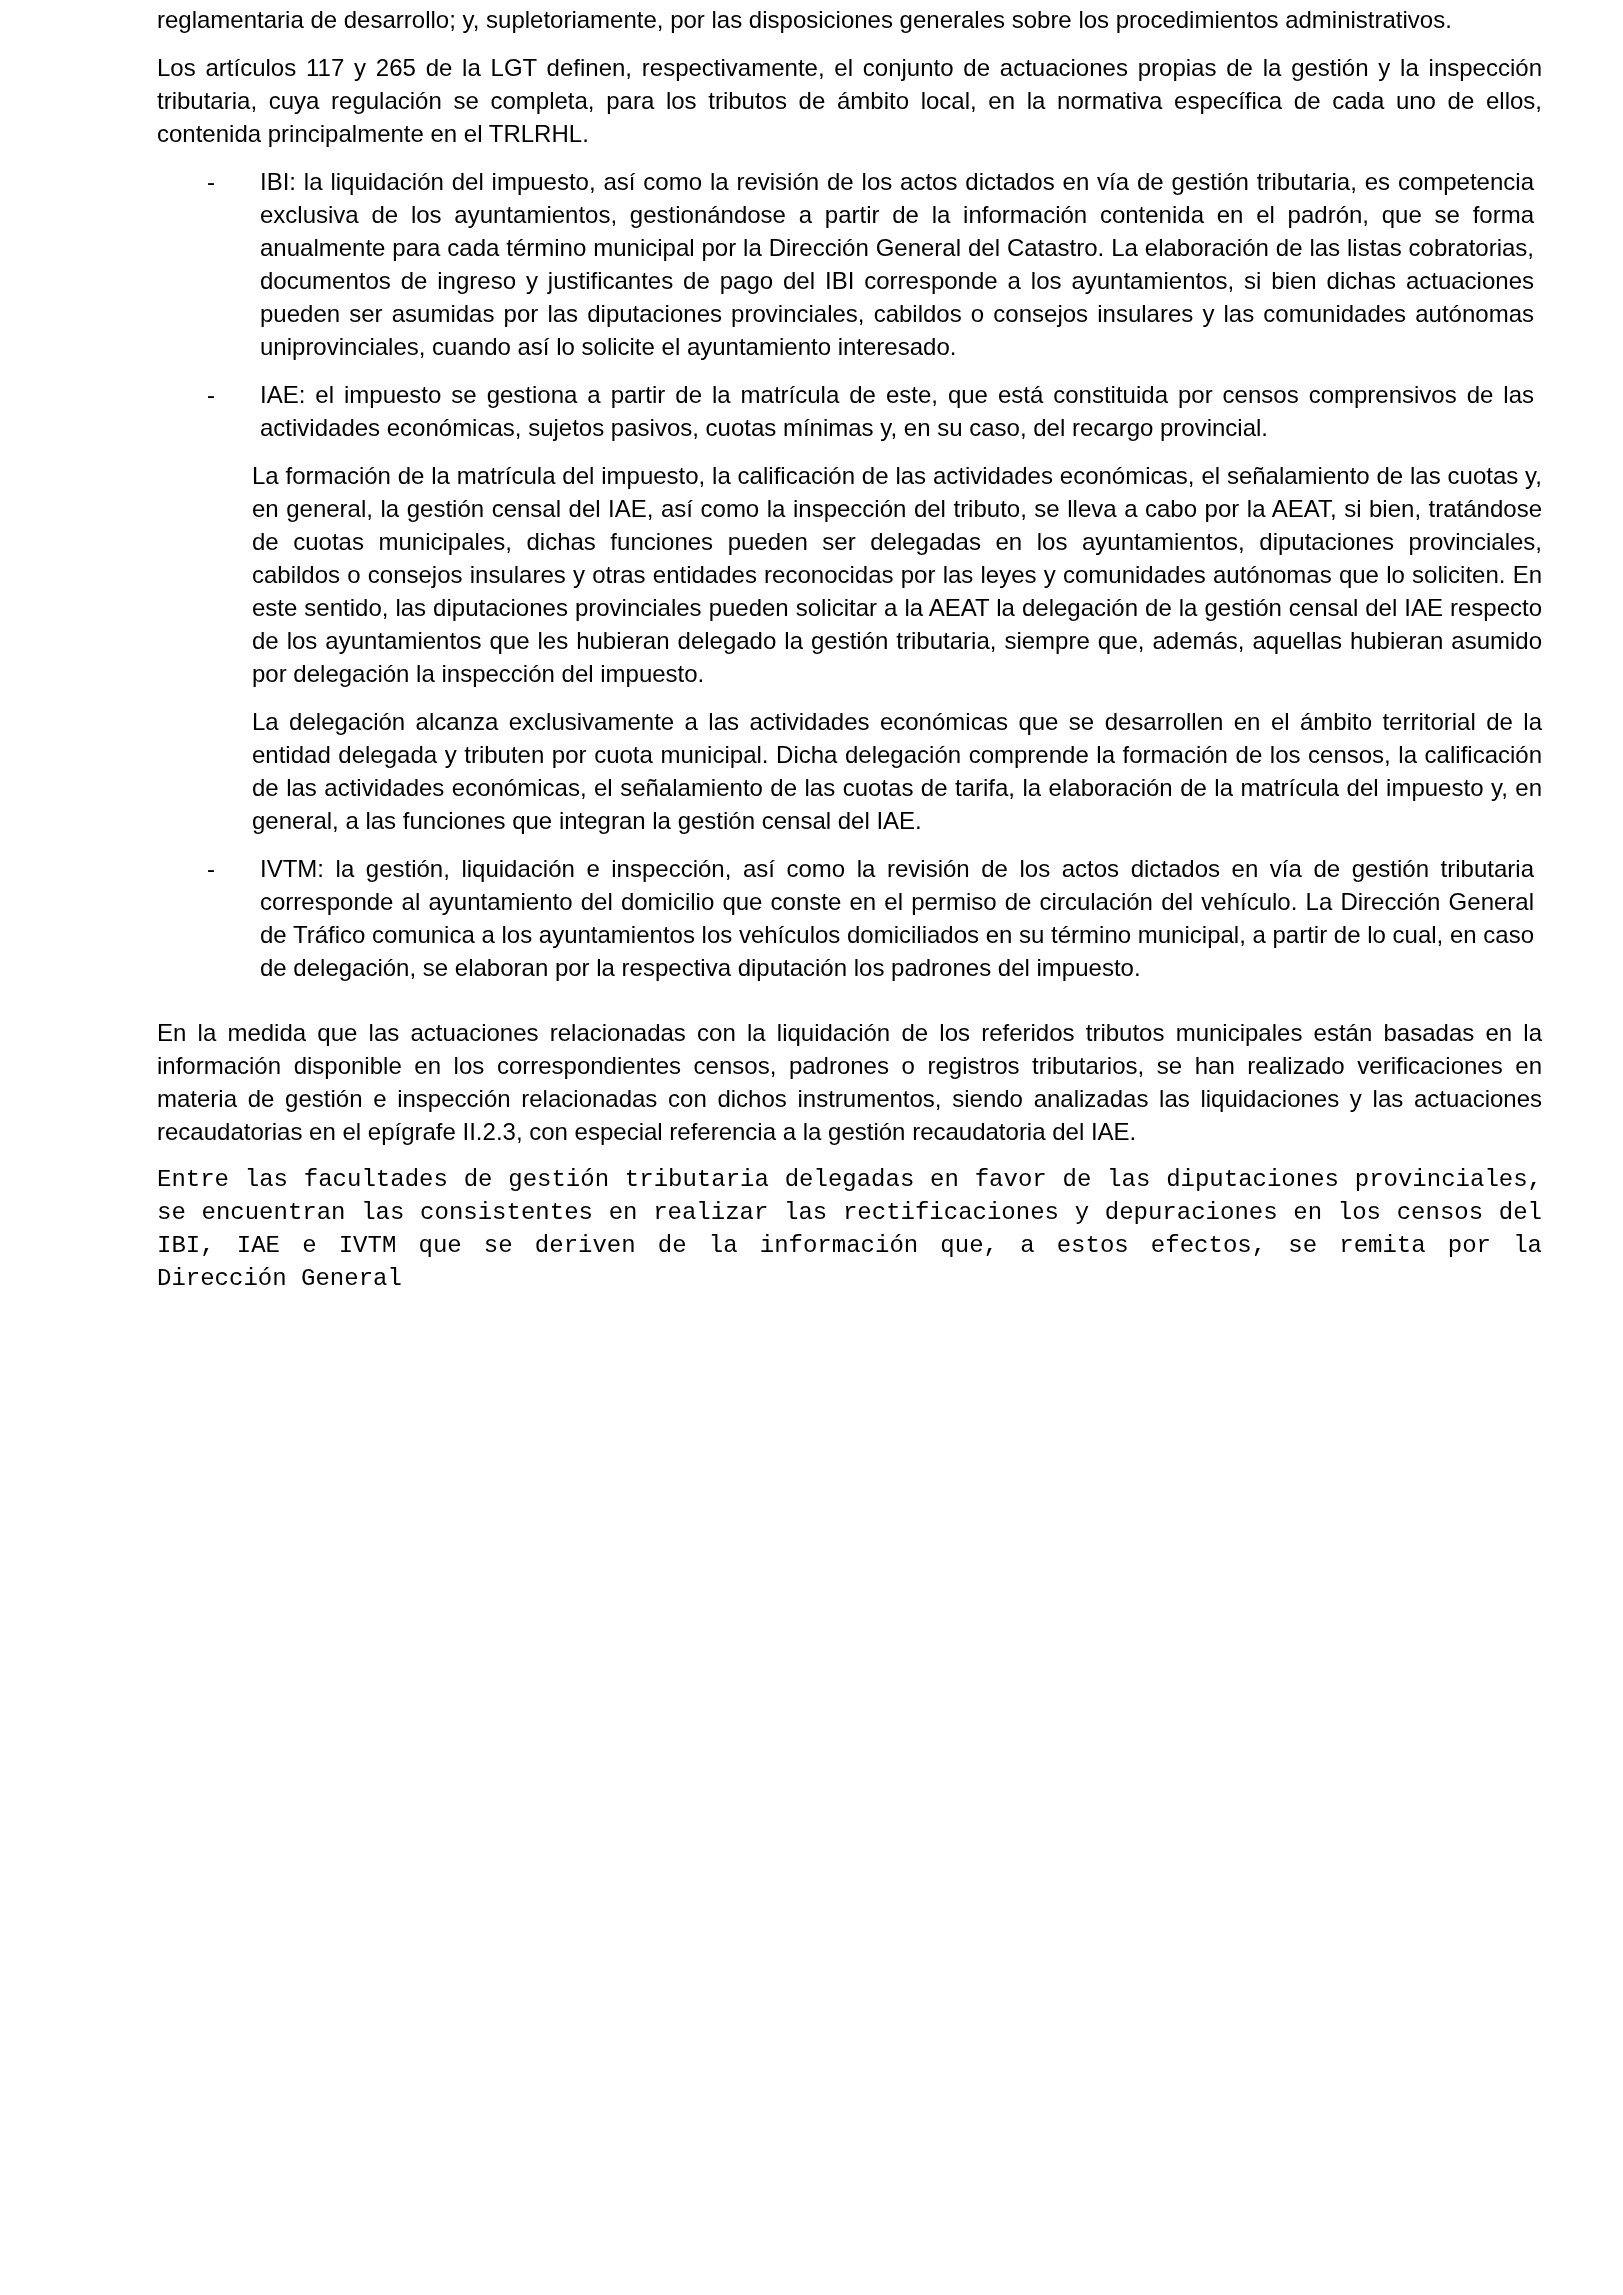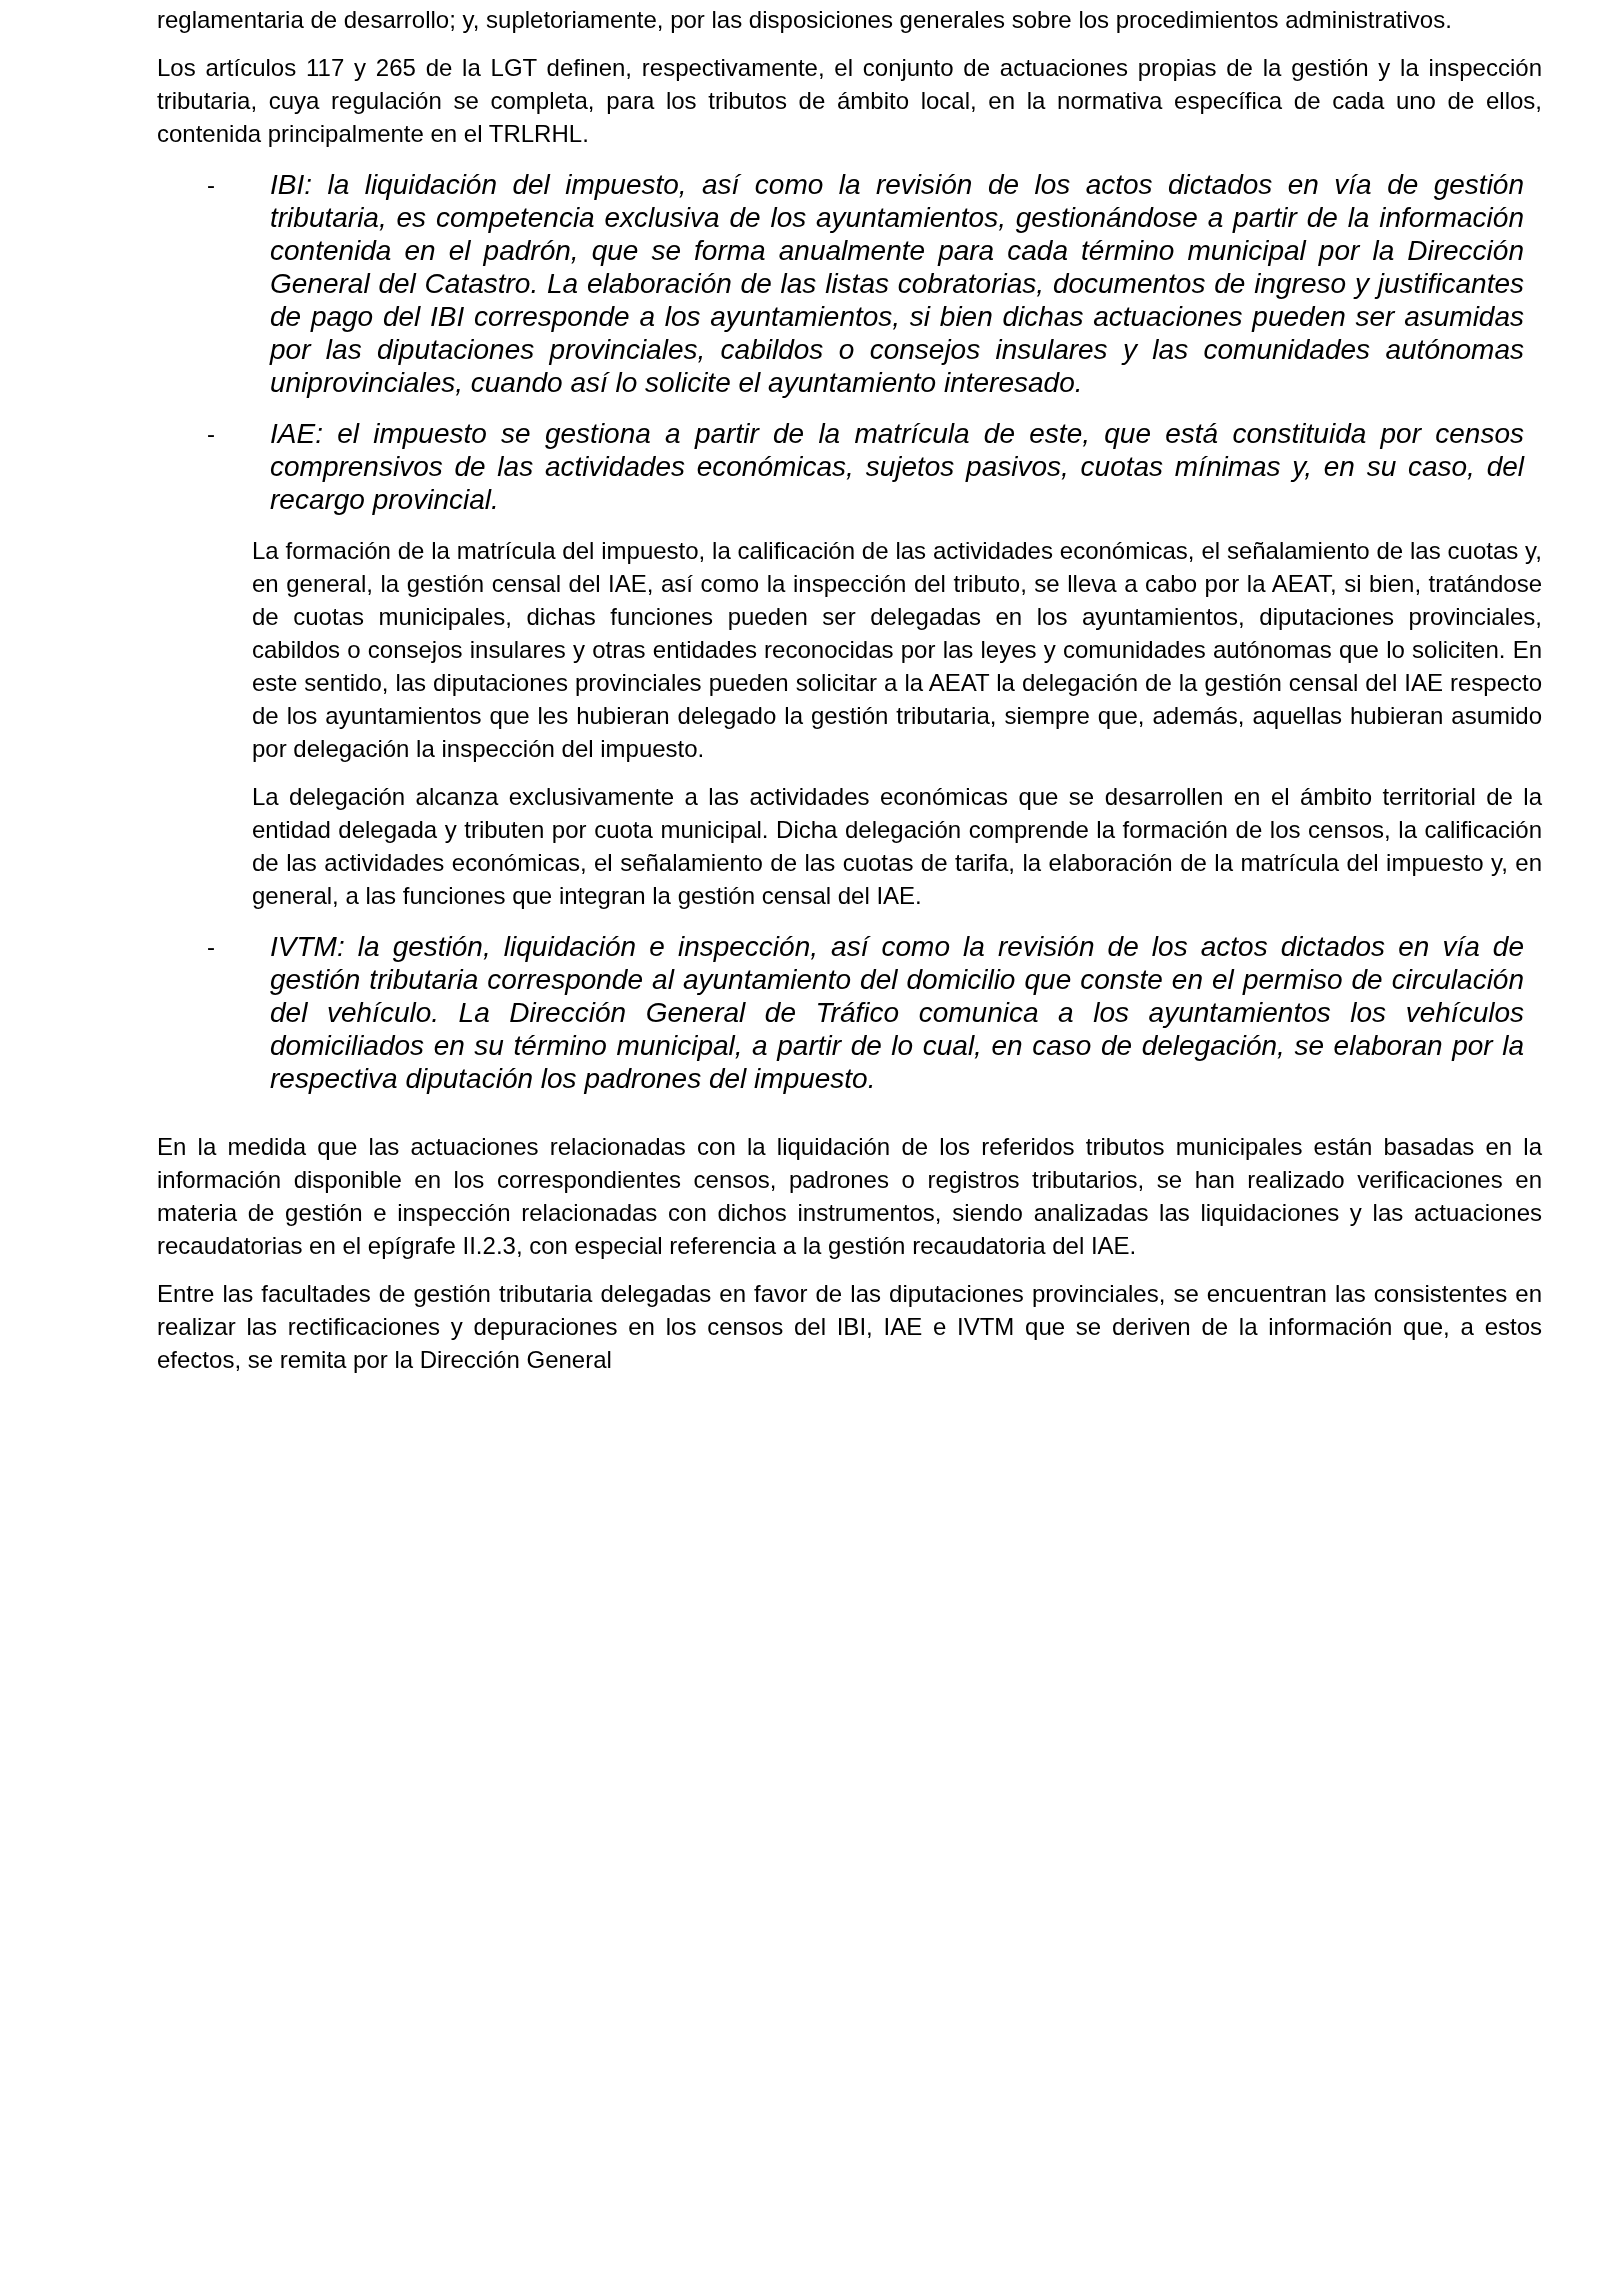--- a/index.html
+++ b/index.html
@@ -37,20 +37,21 @@
     font-size: 24px;
     line-height: 33px;
     text-align: justify;
     text-justify: inter-word;
     margin: 0 0 15px 0;
     hyphens: none;
     word-spacing: 0px;
   }
   .para:last-child {
     margin-bottom: 8px;
+    font-family: Liberation Mono, monospace;
   }
 
   
 
   
   .bullet-list {
     margin: 0;
     padding: 0;
     list-style: none;
   }
@@ -60,26 +61,25 @@
     margin-bottom: 15px;
   }
   .bullet-row .dash {
     position: absolute;
     left: 50px;            
     top: 0;
     font-size: 24px;
     line-height: 33px;
   }
   .bullet-text {
-    font-size: 28px;
+    font-size: 24px;
     line-height: 33px;
     text-align: justify;
     text-justify: inter-word;
-    margin: 18px;
-    font-style: italic;
+    margin: 8px;
   }
   .sub-para {
     font-size: 24px;
     line-height: 33px;
     text-align: justify;
     text-justify: inter-word;
     margin: 15px 0 0 0;
   }
 
   

